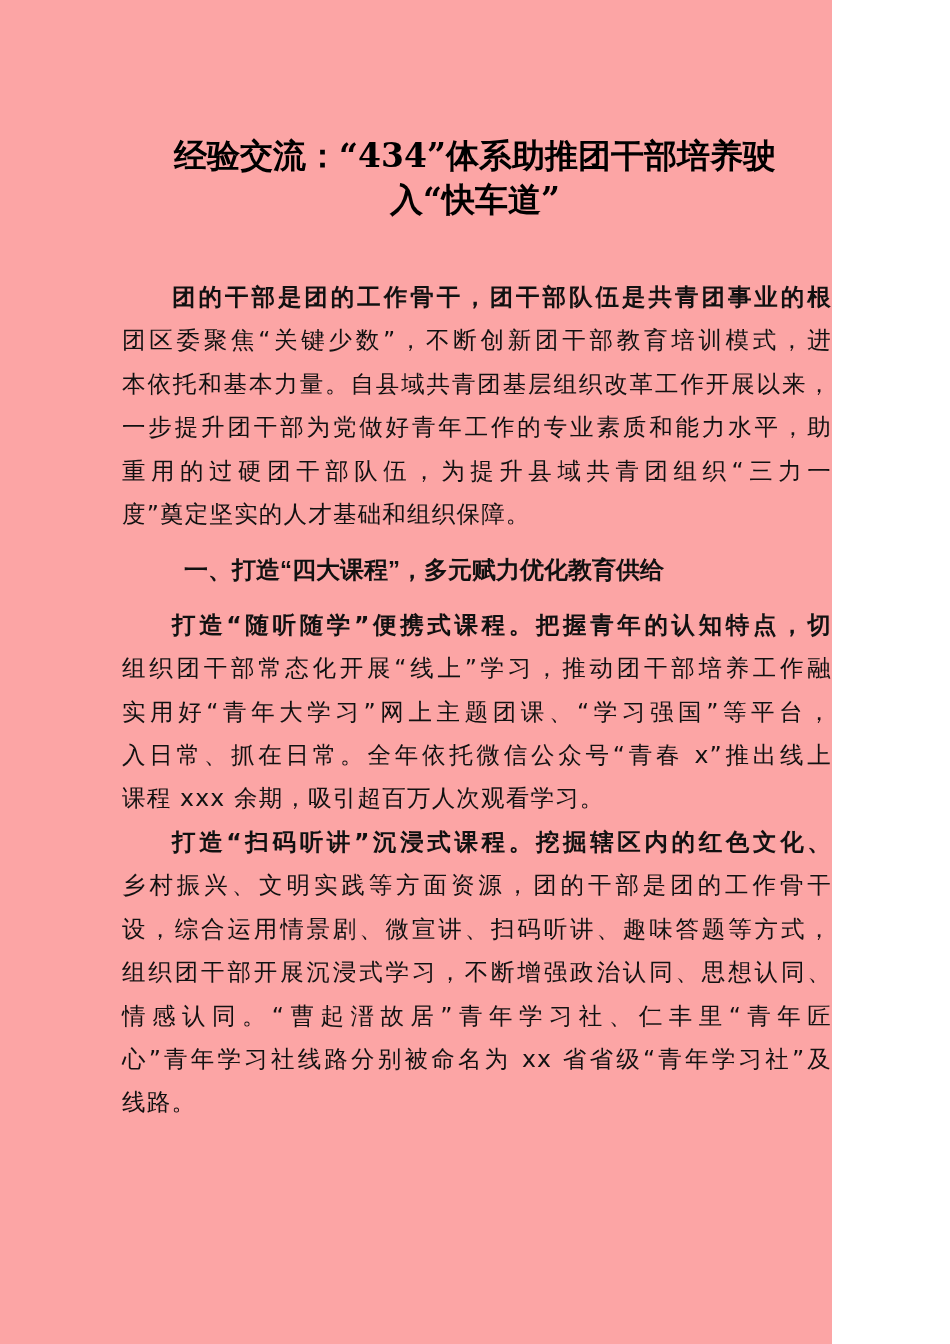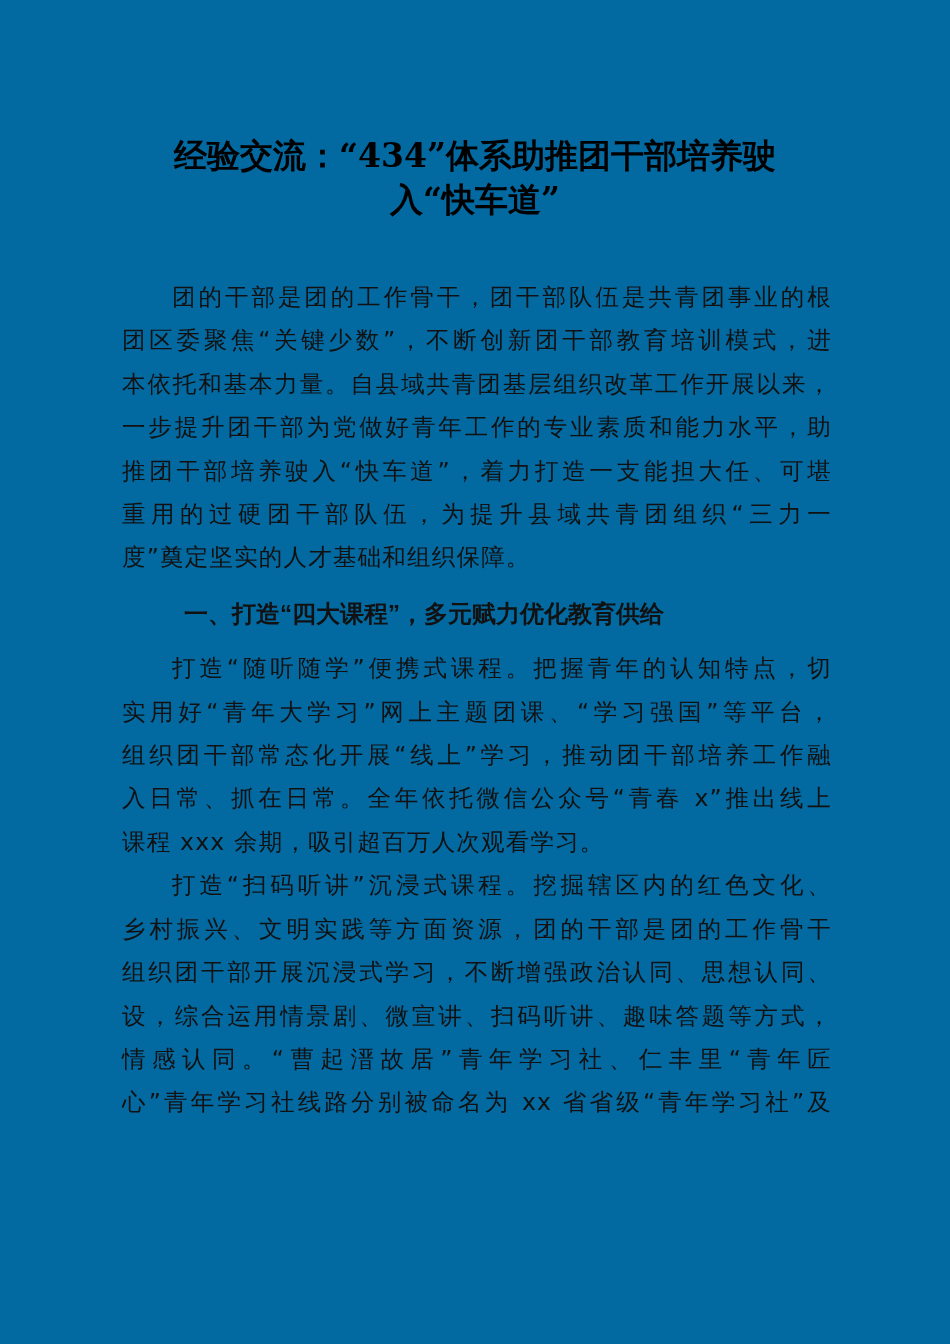--- a/index.html
+++ b/index.html
@@ -11,23 +11,23 @@
       width: 950px;
       height: 1344px;
       position: relative;
       overflow: hidden;
       color: #111111;
     }
     .page {
       position: absolute;
       left: 0;
       top: 0;
-      width: 950px;
+      width: 832px;
       height: 1344px;
-      background: #0369a1;
+      background: #fca5a5;
     }
     .title {
       position: absolute;
       left: 120px;
       top: 134px;
       width: 710px;
       text-align: center;
       font-family: "DejaVu Serif", "Liberation Serif", serif;
       font-weight: bold;
       font-size: 33px;
@@ -60,20 +60,21 @@
       white-space: nowrap;
       text-align: justify;
       text-align-last: justify;
       letter-spacing: 1.2px;
     }
     .para .line.last {
       text-align-last: left;
     }
     .para .line.indent {
       padding-left: 50px;
+      font-weight: bold;
     }
     .heading {
       margin: 12px;
       font-family: Liberation Sans, sans-serif;
       font-weight: bold;
       font-size: 24px;
       line-height: 43.4px;
       padding-left: 50px;
       white-space: nowrap;
       color: #111111;
@@ -89,38 +90,38 @@
     <span class="line">入“快车道”</span>
   </h1>
 
   <div class="body">
 
     <p class="para">
       <span class="line indent">团的干部是团的工作骨干，团干部队伍是共青团事业的根</span>
       <span class="line">团区委聚焦“关键少数”，不断创新团干部教育培训模式，进</span>
       <span class="line">本依托和基本力量。自县域共青团基层组织改革工作开展以来，</span>
       <span class="line">一步提升团干部为党做好青年工作的专业素质和能力水平，助</span>
-      <span class="line">推团干部培养驶入“快车道”，着力打造一支能担大任、可堪</span>
       <span class="line">重用的过硬团干部队伍，为提升县域共青团组织“三力一</span>
       <span class="line last">度”奠定坚实的人才基础和组织保障。</span>
     </p>
 
     <h2 class="heading">一、打造“四大课程”，多元赋力优化教育供给</h2>
 
     <p class="para">
       <span class="line indent">打造“随听随学”便携式课程。把握青年的认知特点，切</span>
+      <span class="line">组织团干部常态化开展“线上”学习，推动团干部培养工作融</span>
       <span class="line">实用好“青年大学习”网上主题团课、“学习强国”等平台，</span>
-      <span class="line">组织团干部常态化开展“线上”学习，推动团干部培养工作融</span>
       <span class="line">入日常、抓在日常。全年依托微信公众号“青春 x”推出线上</span>
       <span class="line last">课程 xxx 余期，吸引超百万人次观看学习。</span>
     </p>
 
     <p class="para">
       <span class="line indent">打造“扫码听讲”沉浸式课程。挖掘辖区内的红色文化、</span>
       <span class="line">乡村振兴、文明实践等方面资源，团的干部是团的工作骨干</span>
+      <span class="line">设，综合运用情景剧、微宣讲、扫码听讲、趣味答题等方式，</span>
       <span class="line">组织团干部开展沉浸式学习，不断增强政治认同、思想认同、</span>
-      <span class="line">设，综合运用情景剧、微宣讲、扫码听讲、趣味答题等方式，</span>
       <span class="line">情感认同。“曹起溍故居”青年学习社、仁丰里“青年匠</span>
       <span class="line">心”青年学习社线路分别被命名为 xx 省省级“青年学习社”及</span>
+      <span class="line last">线路。</span>
     </p>
 
   </div>
 </div>
 
 </body></html>

